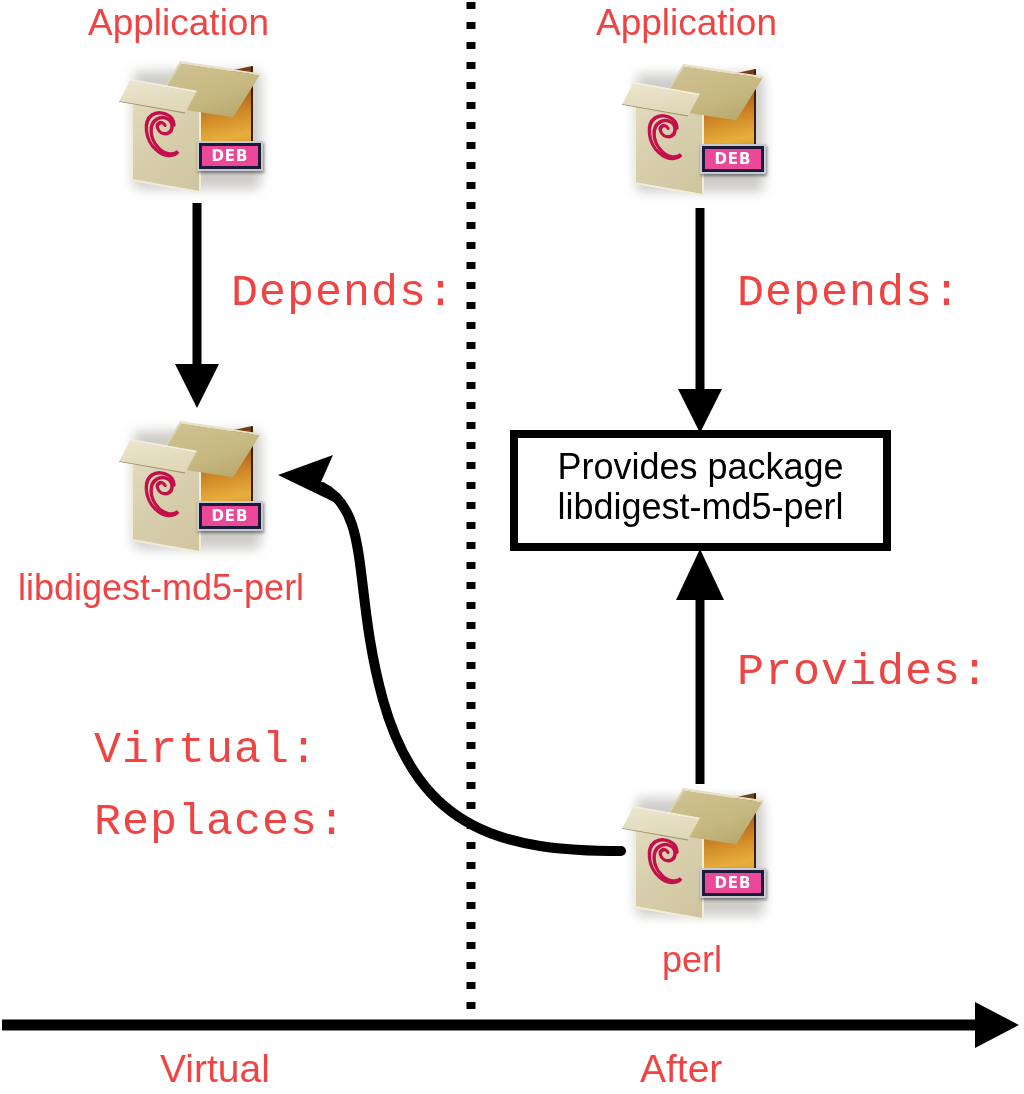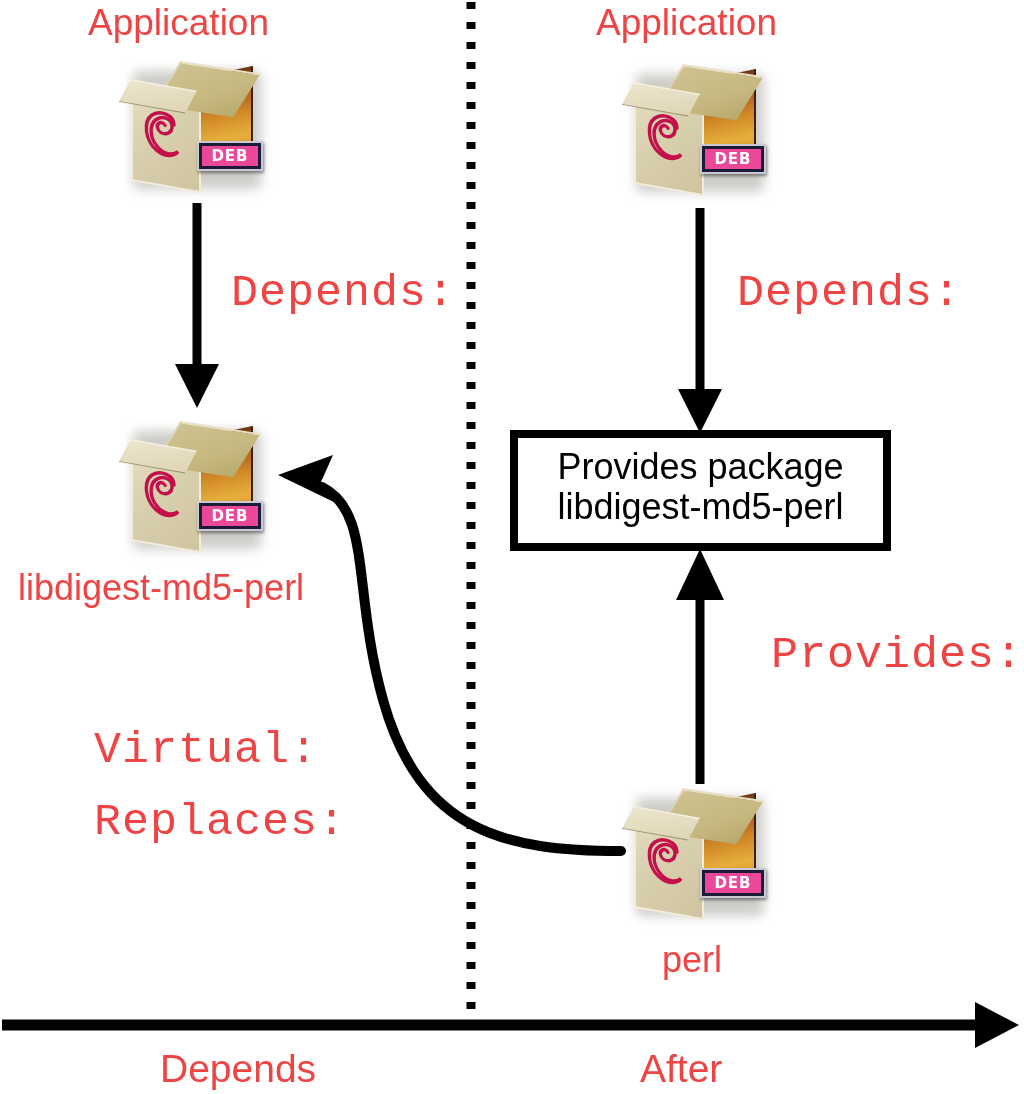--- a/index.html
+++ b/index.html
@@ -272,26 +272,26 @@
   <div class="lbl lbl-mono relname" style="left:231px; top:271px;">Depends:</div>
 
   <div class="lbl lbl-mono relname" style="left:737px; top:271px;">Depends:</div>
 
   <div class="lbl lbl-sans pkgname" style="left:18px; top:570px;">libdigest-md5-perl</div>
 
   <div class="lbl lbl-mono relname" style="left:94px; top:728px;">Virtual:</div>
 
   <div class="lbl lbl-mono relname" style="left:94px; top:800px;">Replaces:</div>
 
-  <div class="lbl lbl-mono relname" style="left:737px; top:633px;margin-left:34px;">Provides:</div>
+  <div class="lbl lbl-mono relname" style="left:737px; top:650px;">Provides:</div>
 
   <div class="lbl lbl-sans pkgname" style="left:662px; top:942px;">perl</div>
 
   <div class="boxtext" style="left:514px; top:447px; width:373px;">
     <div>Provides package</div>
     <div>libdigest-md5-perl</div>
   </div>
 
-  <div class="lbl lbl-sans axislabel" style="left:160px; top:1049px;">Depends</div>
+  <div class="lbl lbl-sans axislabel" style="left:160px; top:1049px;">Virtual</div>
 
   <div class="lbl lbl-sans axislabel" style="left:640px; top:1049px;">After</div>
 
 </div>
 
 </body></html>

